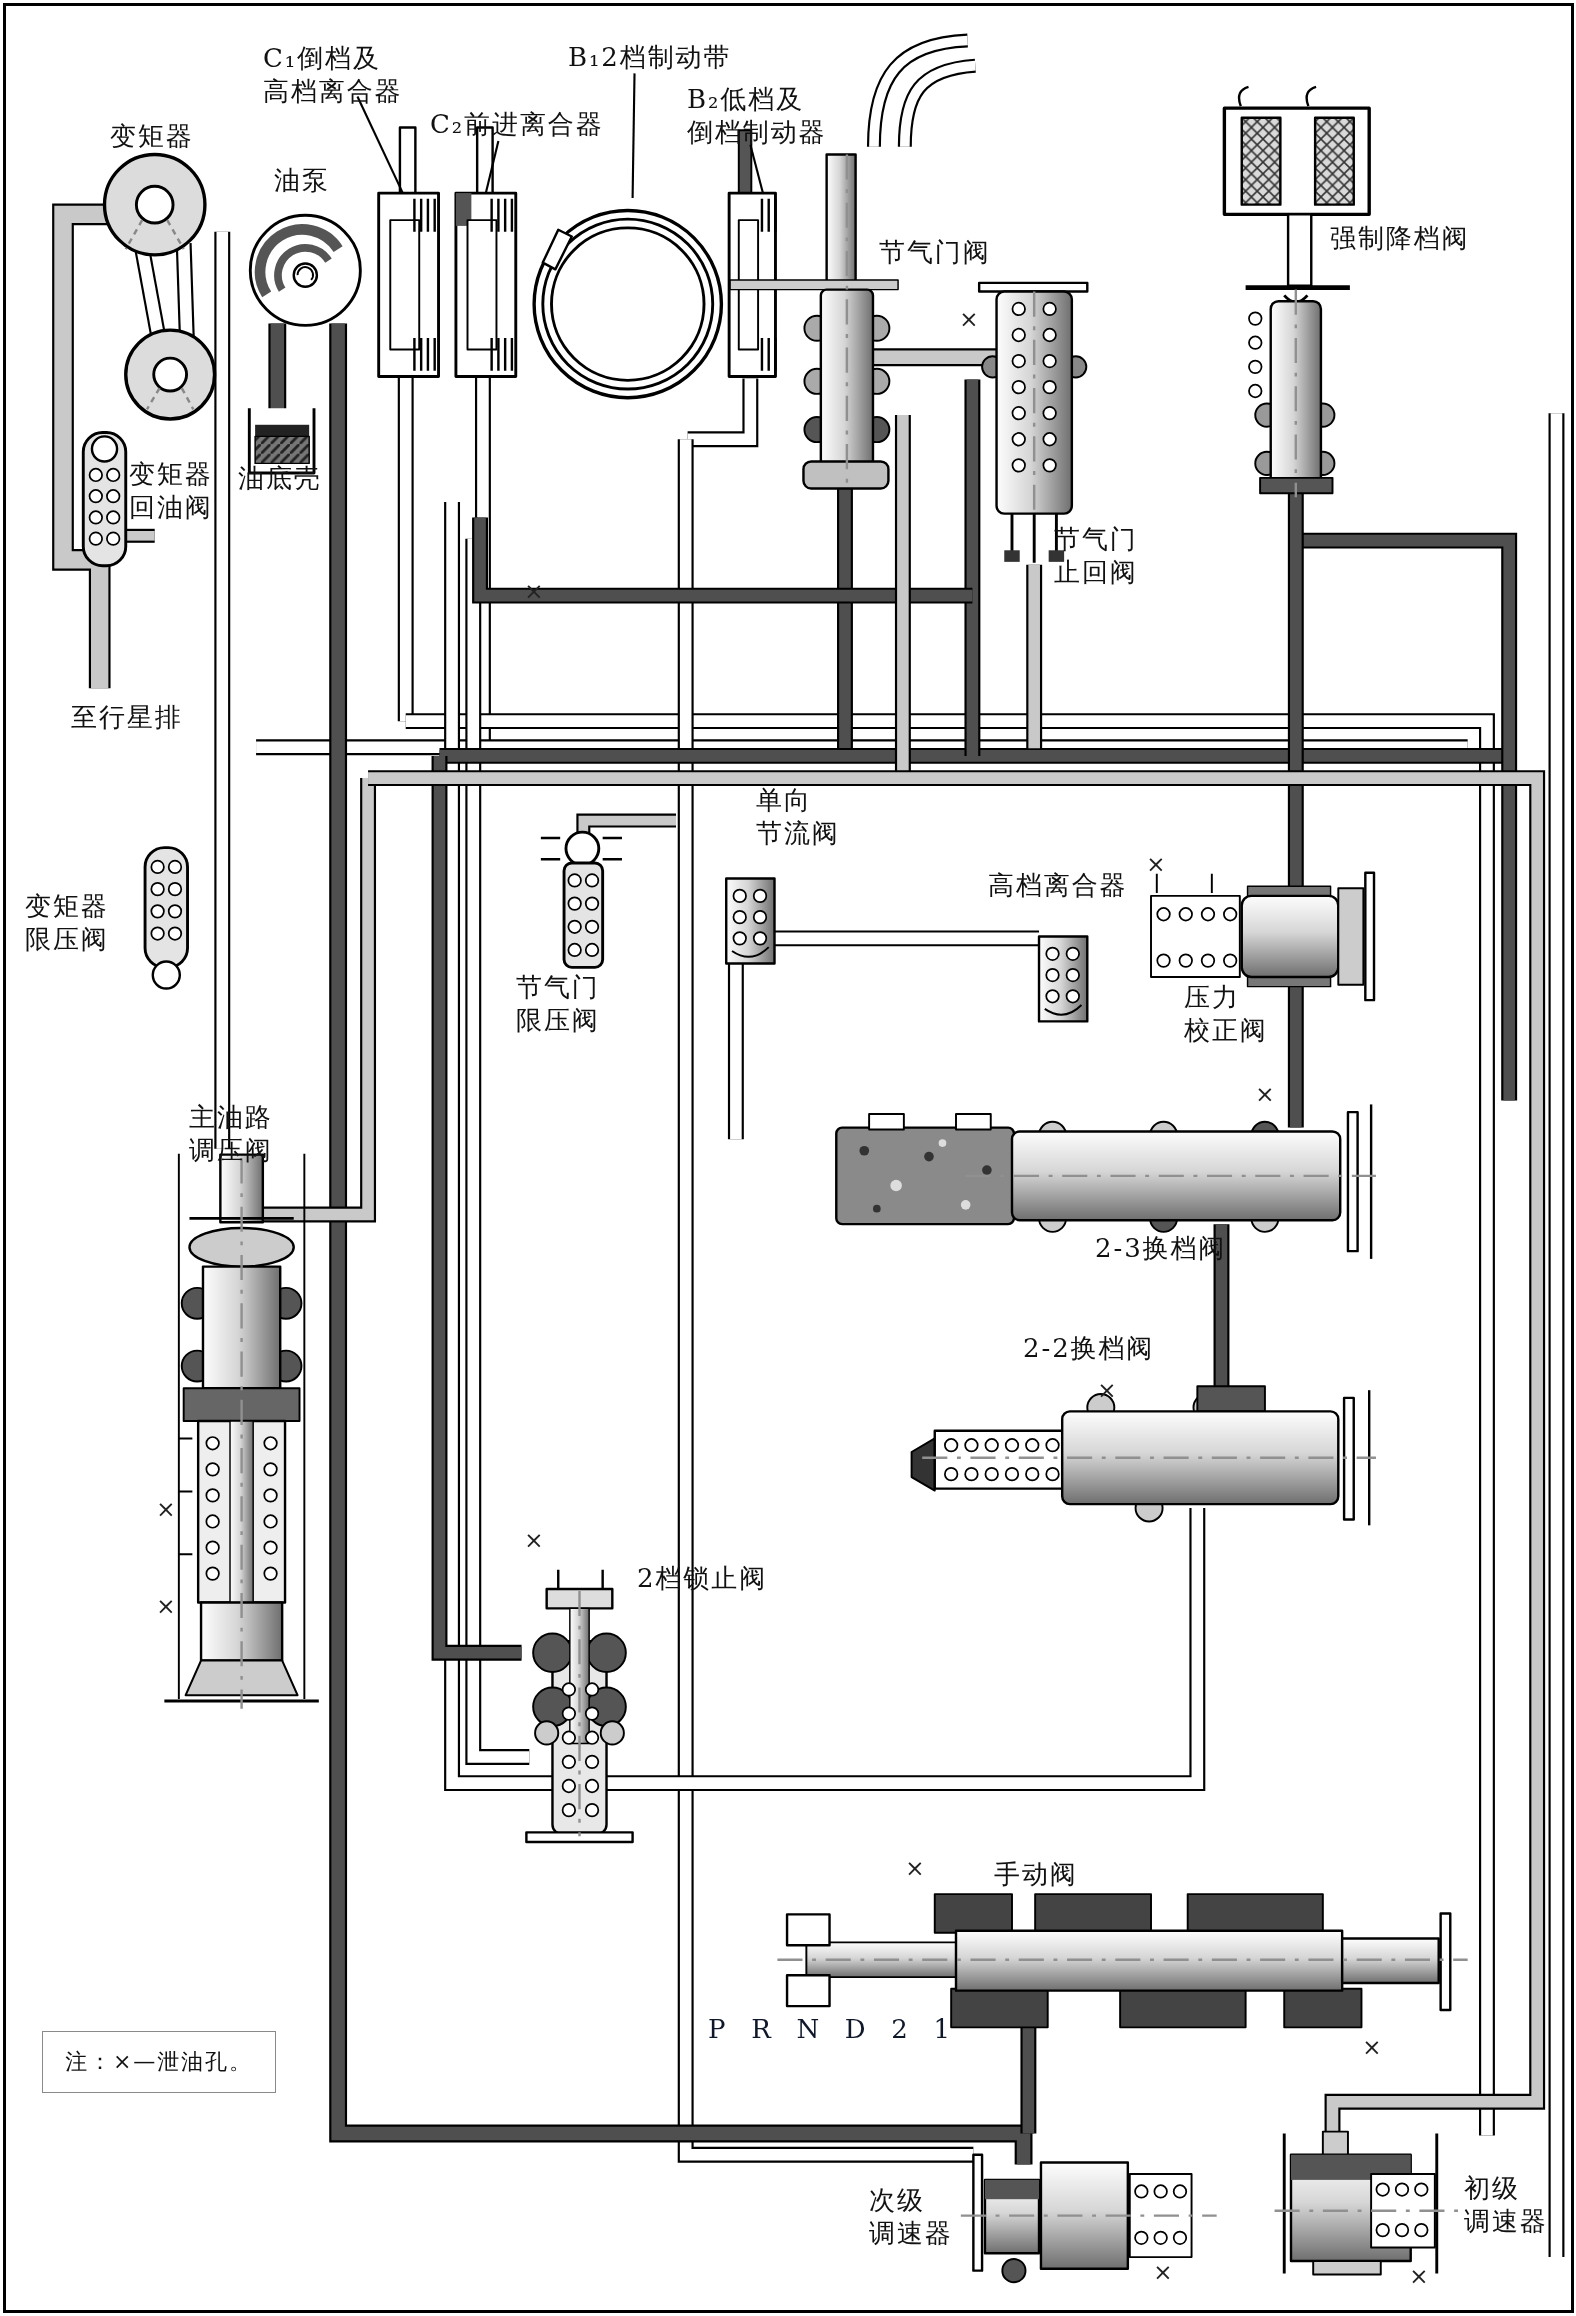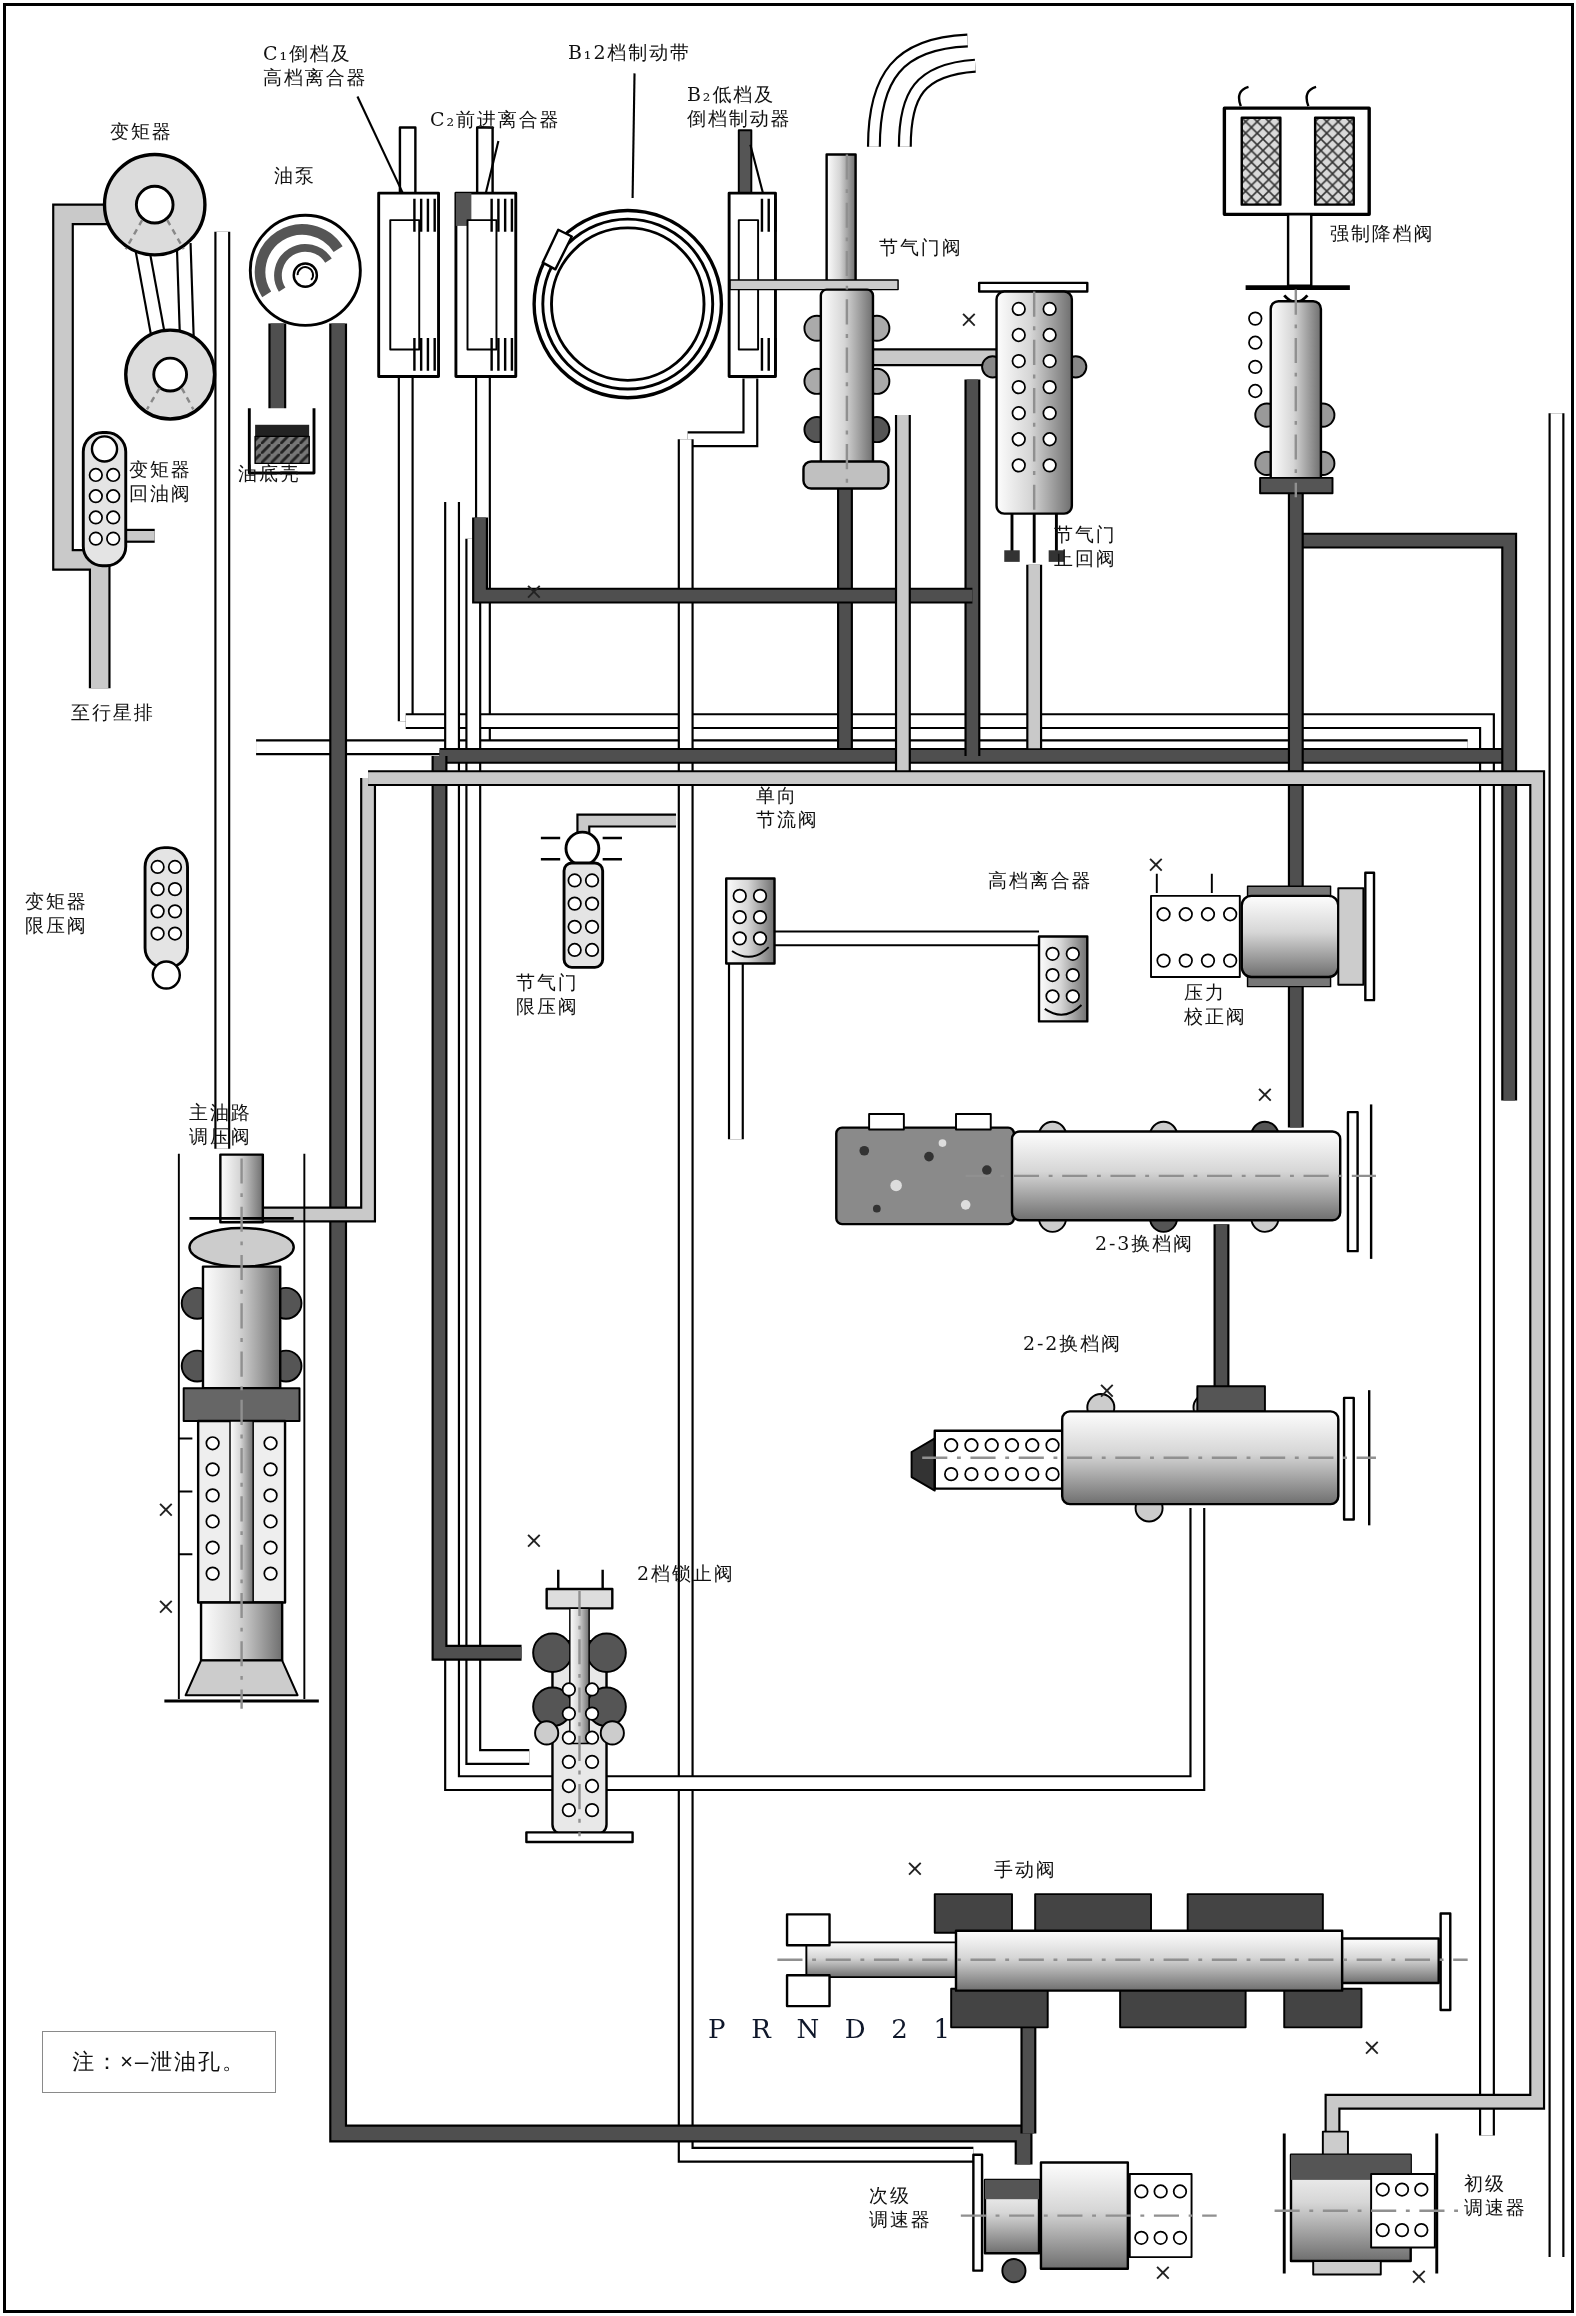--- a/index.html
+++ b/index.html
@@ -1,24 +1,24 @@
 <!DOCTYPE html>
 <html><head>
 <meta charset="utf-8">
 <style>
   html,body{margin:0;padding:0;background:#fff;}
   #stage{position:relative;width:1577px;height:2316px;background:#fff;overflow:hidden;
          font-family:"DejaVu Serif","Liberation Serif",serif;}
   #frame{position:absolute;left:2.9px;top:2.9px;right:2.9px;bottom:2.9px;border:3.9px solid #000;pointer-events:none;}
   svg{position:absolute;left:0;top:0;}
-  .lbl{position:absolute;font-size:19px;line-height:1.25;color:#111;white-space:pre-line;letter-spacing:1.9px;}
+  .lbl{position:absolute;font-size:26px;line-height:1.25;color:#111;white-space:pre-line;letter-spacing:1.9px;}
   .drain{position:absolute;font-family:"DejaVu Sans","Liberation Sans",sans-serif;
          font-size:23px;color:#222;transform:translate(-50%,-50%);}
   #note-box{position:absolute;left:42px;top:2031px;width:232px;height:60px;border:1.9px solid #8a8a8a;
-            display:flex;align-items:center;justify-content:center;font-size:22px;color:#111;letter-spacing:1.9px;font-family:Liberation Mono, monospace;}
+            display:flex;align-items:center;justify-content:center;font-size:22px;color:#111;letter-spacing:1.9px;}
   #prnd{position:absolute;left:708px;top:2014px;font-size:26px;letter-spacing:8.7px;color:#0f172a;}
 </style>
 </head>
 <body>
 
 <div id="stage">
 
 <svg width="1577" height="2316" viewBox="0 0 1633 2399">
   <defs>
     <linearGradient id="mV" x1="0" y1="0" x2="1" y2="0">

